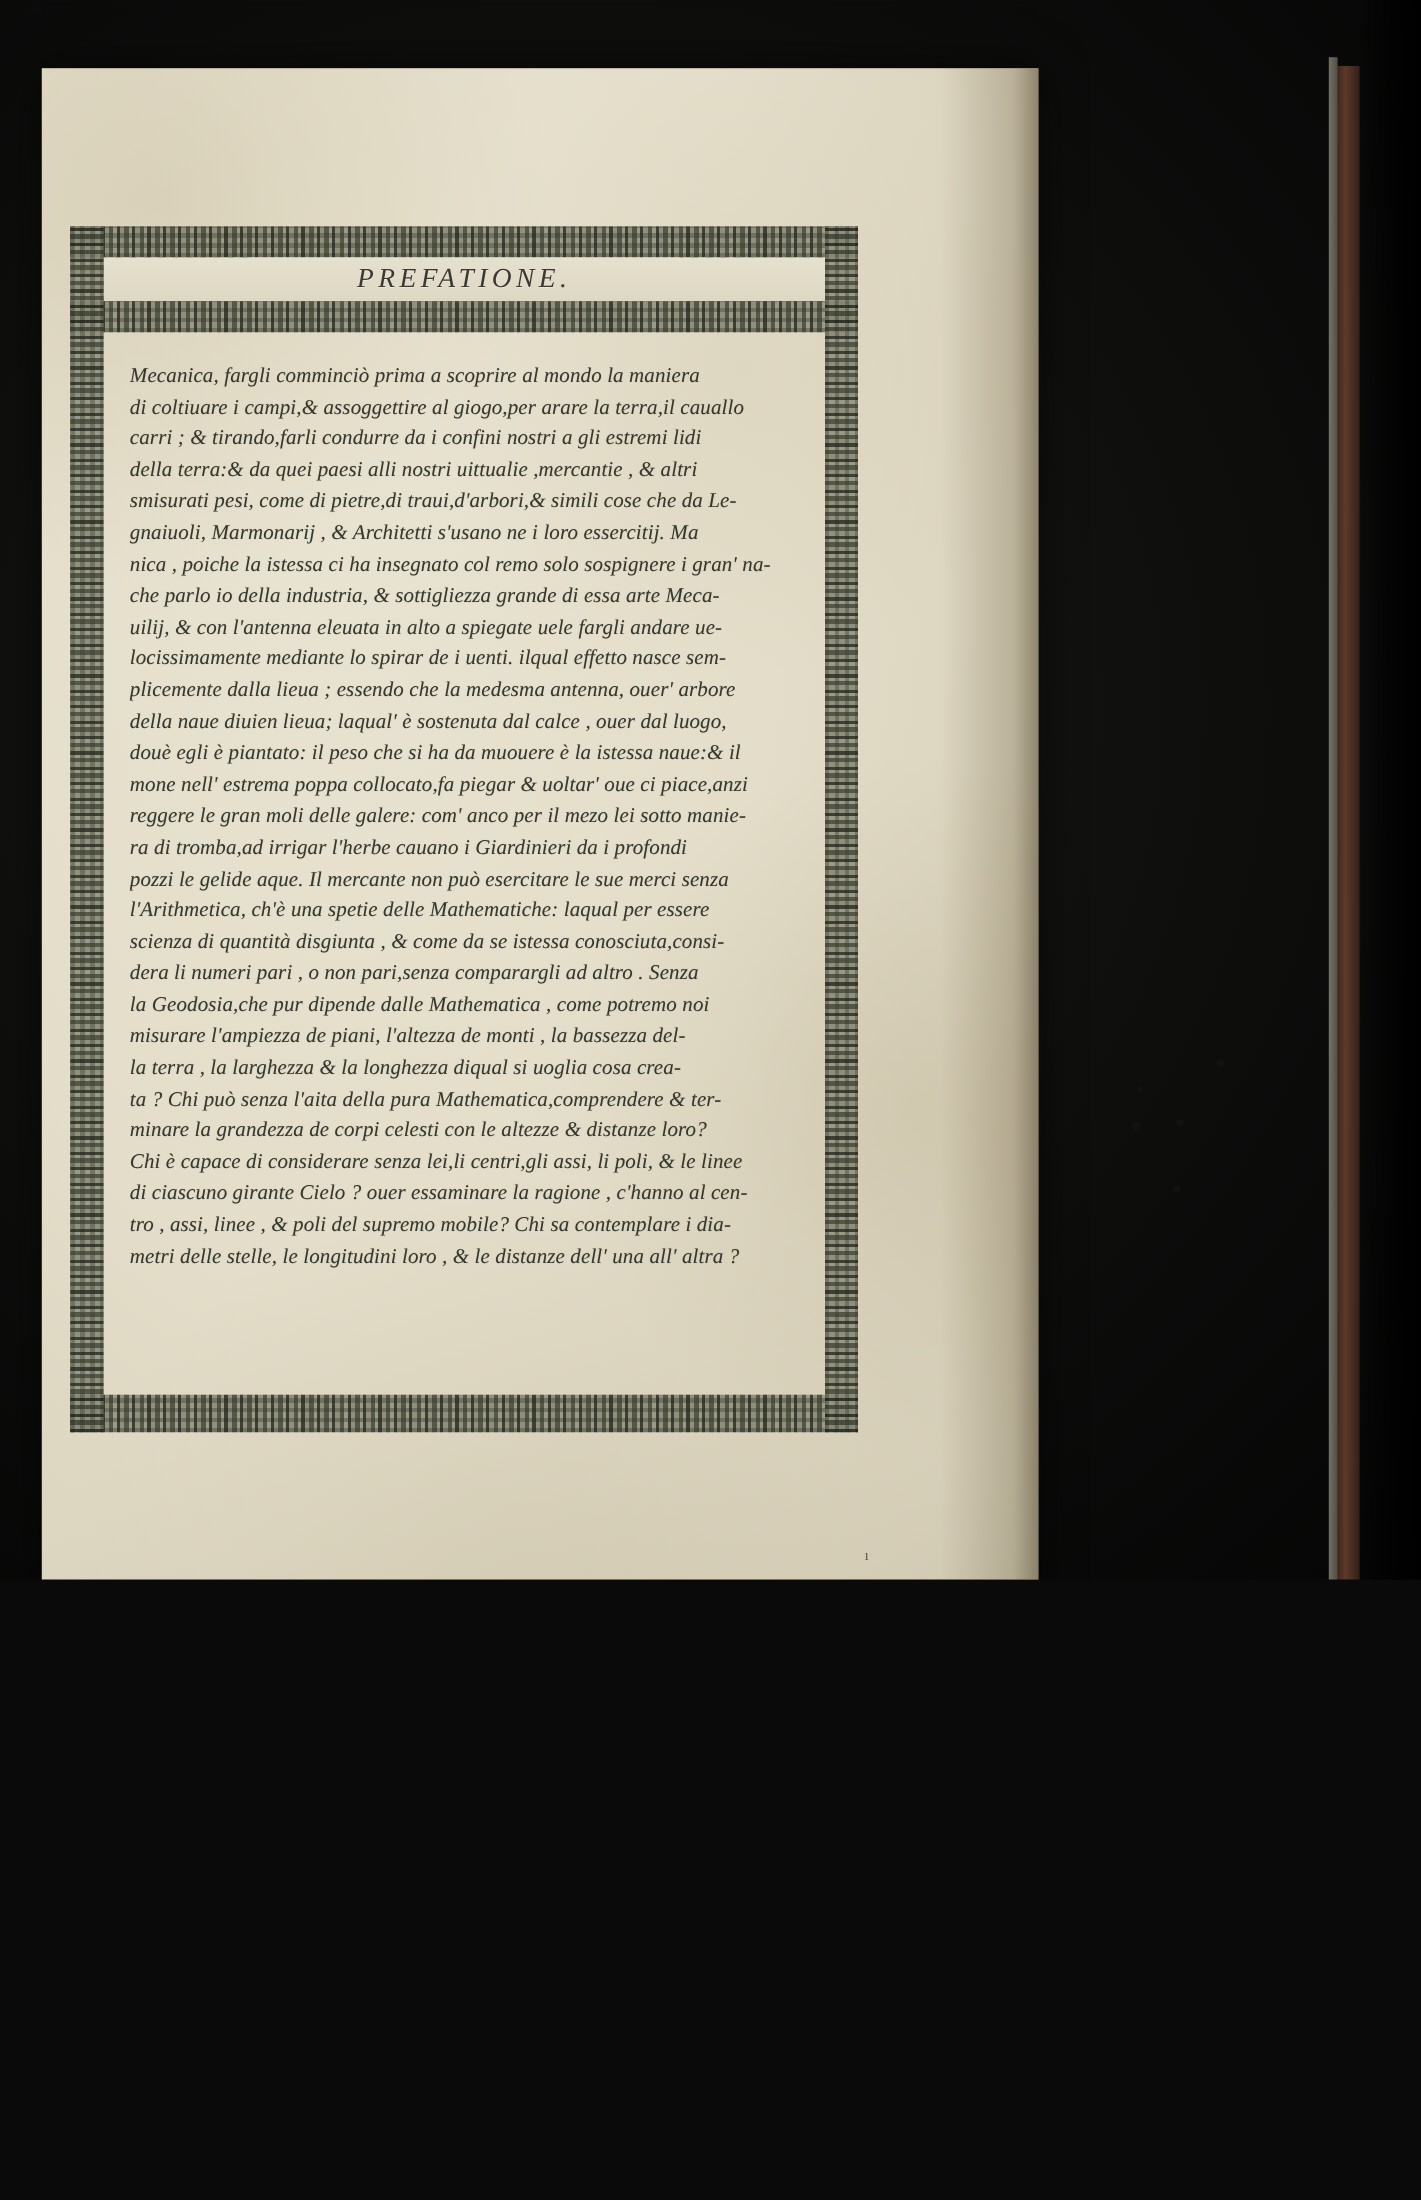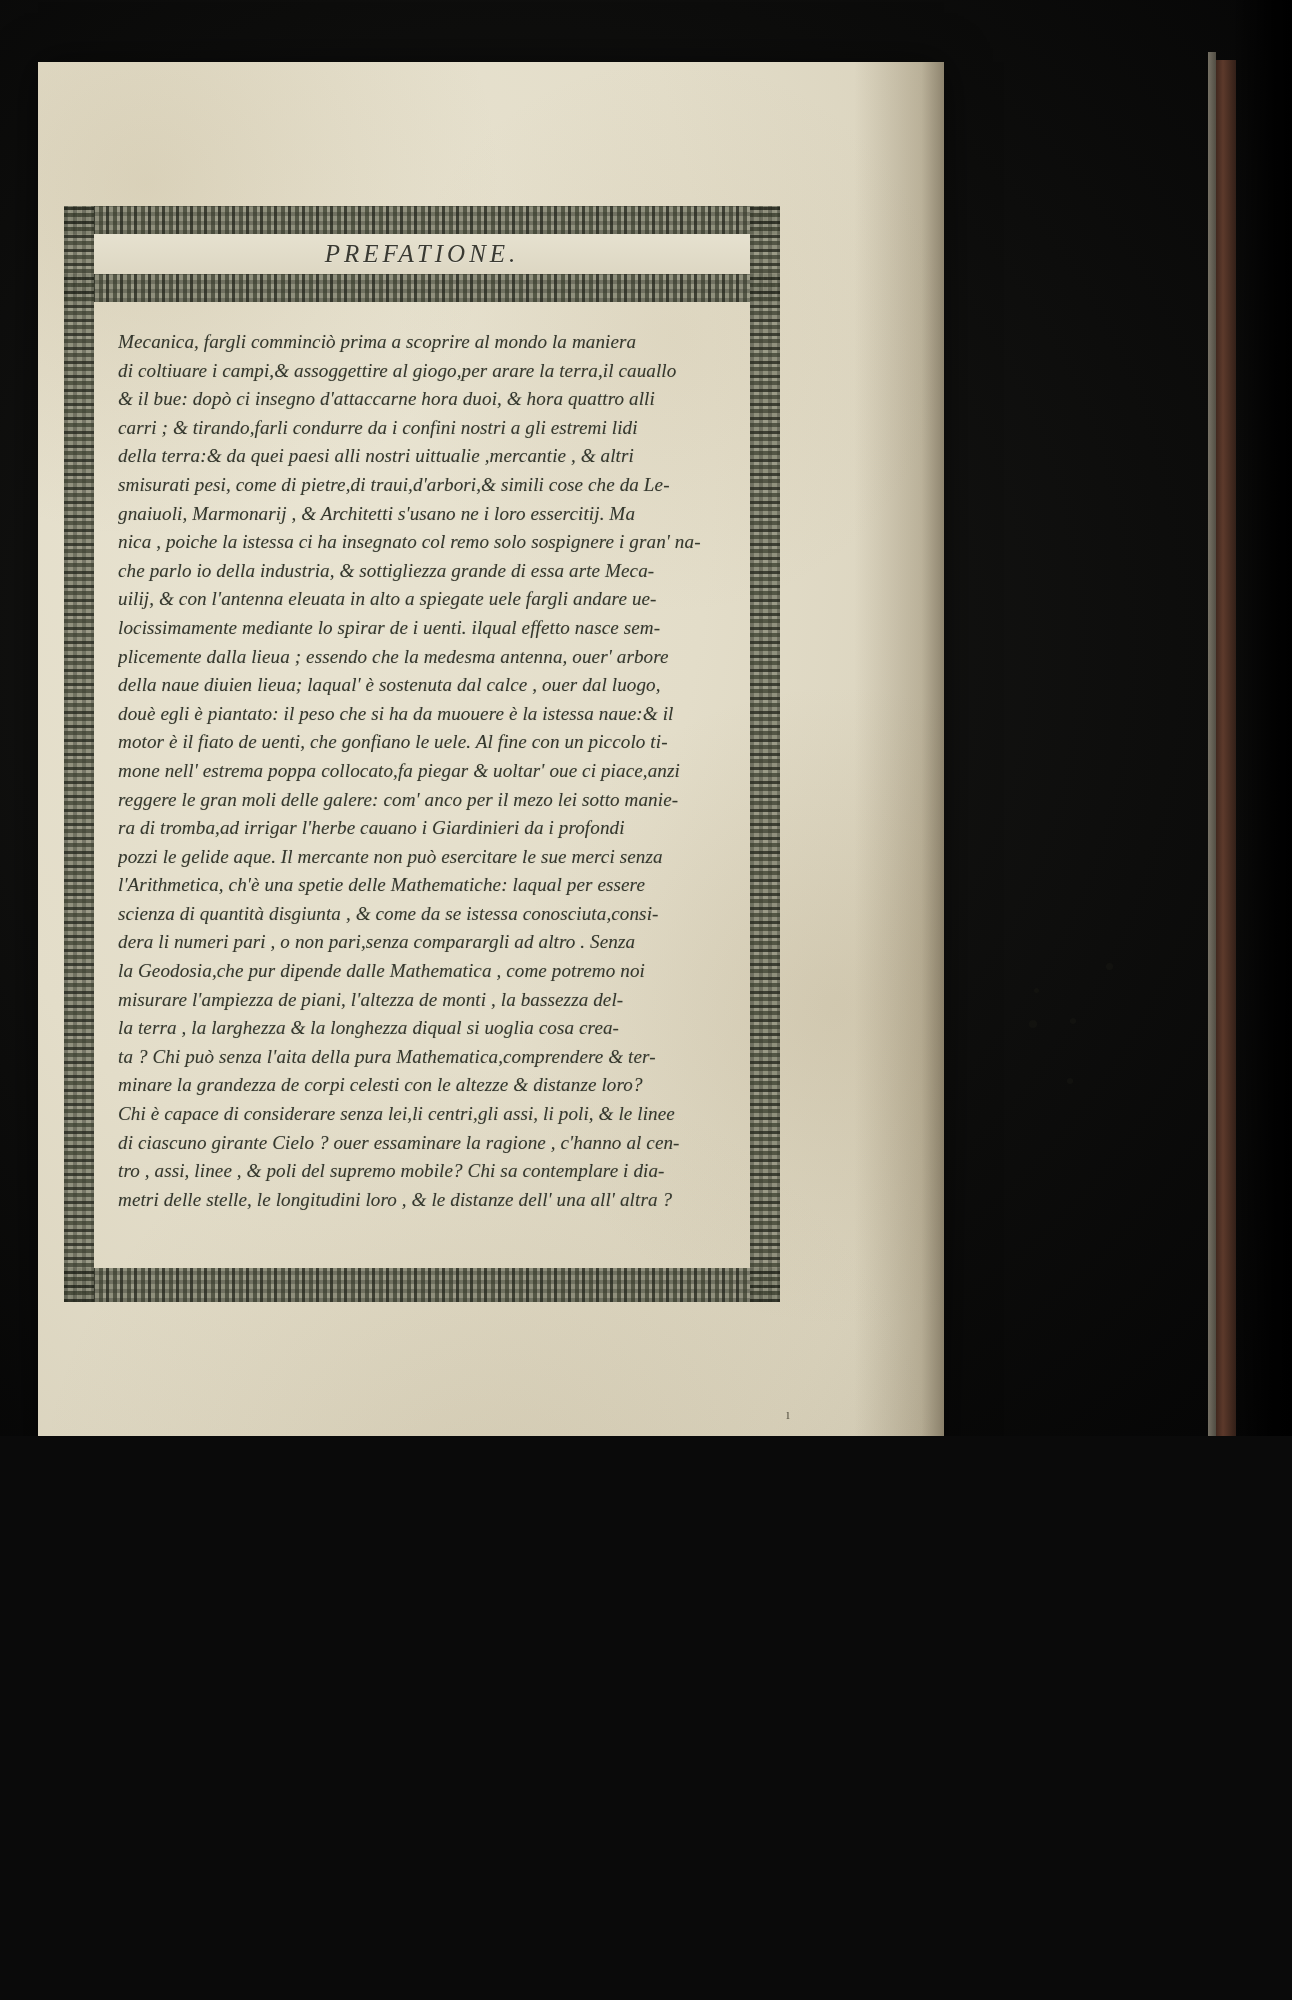--- a/index.html
+++ b/index.html
@@ -224,33 +224,31 @@
       </div>
 
       <div class="band band-top2"></div>
       <div class="band band-bottom"></div>
       <div class="band band-v band-left"></div>
       <div class="band band-v band-right"></div>
 
       <div class="textblock" id="textblock">
           <div class="line">Mecanica, fargli comminciò prima a scoprire al mondo la maniera</div>
           <div class="line">di coltiuare i campi,&amp; assoggettire al giogo,per arare la terra,il cauallo</div>
-          <div class="line">&amp; il bue: dopò ci insegno d'attaccarne hora duoi, &amp; hora quattro alli</div>
           <div class="line">carri ; &amp; tirando,farli condurre da i confini nostri a gli estremi lidi</div>
           <div class="line">della terra:&amp; da quei paesi alli nostri uittualie ,mercantie , &amp; altri</div>
           <div class="line">smisurati pesi, come di pietre,di traui,d'arbori,&amp; simili cose che da Le-</div>
           <div class="line">gnaiuoli, Marmonarij , &amp; Architetti s'usano ne i loro essercitij. Ma</div>
           <div class="line">nica , poiche la istessa ci ha insegnato col remo solo sospignere i gran' na-</div>
           <div class="line">che parlo io della industria, &amp; sottigliezza grande di essa arte Meca-</div>
           <div class="line">uilij, &amp; con l'antenna eleuata in alto a spiegate uele fargli andare ue-</div>
           <div class="line">locissimamente mediante lo spirar de i uenti. ilqual effetto nasce sem-</div>
           <div class="line">plicemente dalla lieua ; essendo che la medesma antenna, ouer' arbore</div>
           <div class="line">della naue diuien lieua; laqual' è sostenuta dal calce , ouer dal luogo,</div>
           <div class="line">douè egli è piantato: il peso che si ha da muouere è la istessa naue:&amp; il</div>
-          <div class="line">motor è il fiato de uenti, che gonfiano le uele. Al fine con un piccolo ti-</div>
           <div class="line">mone nell' estrema poppa collocato,fa piegar &amp; uoltar' oue ci piace,anzi</div>
           <div class="line">reggere le gran moli delle galere: com' anco per il mezo lei sotto manie-</div>
           <div class="line">ra di tromba,ad irrigar l'herbe cauano i Giardinieri da i profondi</div>
           <div class="line">pozzi le gelide aque. Il mercante non può esercitare le sue merci senza</div>
           <div class="line">l'Arithmetica, ch'è una spetie delle Mathematiche: laqual per essere</div>
           <div class="line">scienza di quantità disgiunta , &amp; come da se istessa conosciuta,consi-</div>
           <div class="line">dera li numeri pari , o non pari,senza comparargli ad altro . Senza</div>
           <div class="line">la Geodosia,che pur dipende dalle Mathematica , come potremo noi</div>
           <div class="line">misurare l'ampiezza de piani, l'altezza de monti , la bassezza del-</div>
           <div class="line">la terra , la larghezza &amp; la longhezza diqual si uoglia cosa crea-</div>

